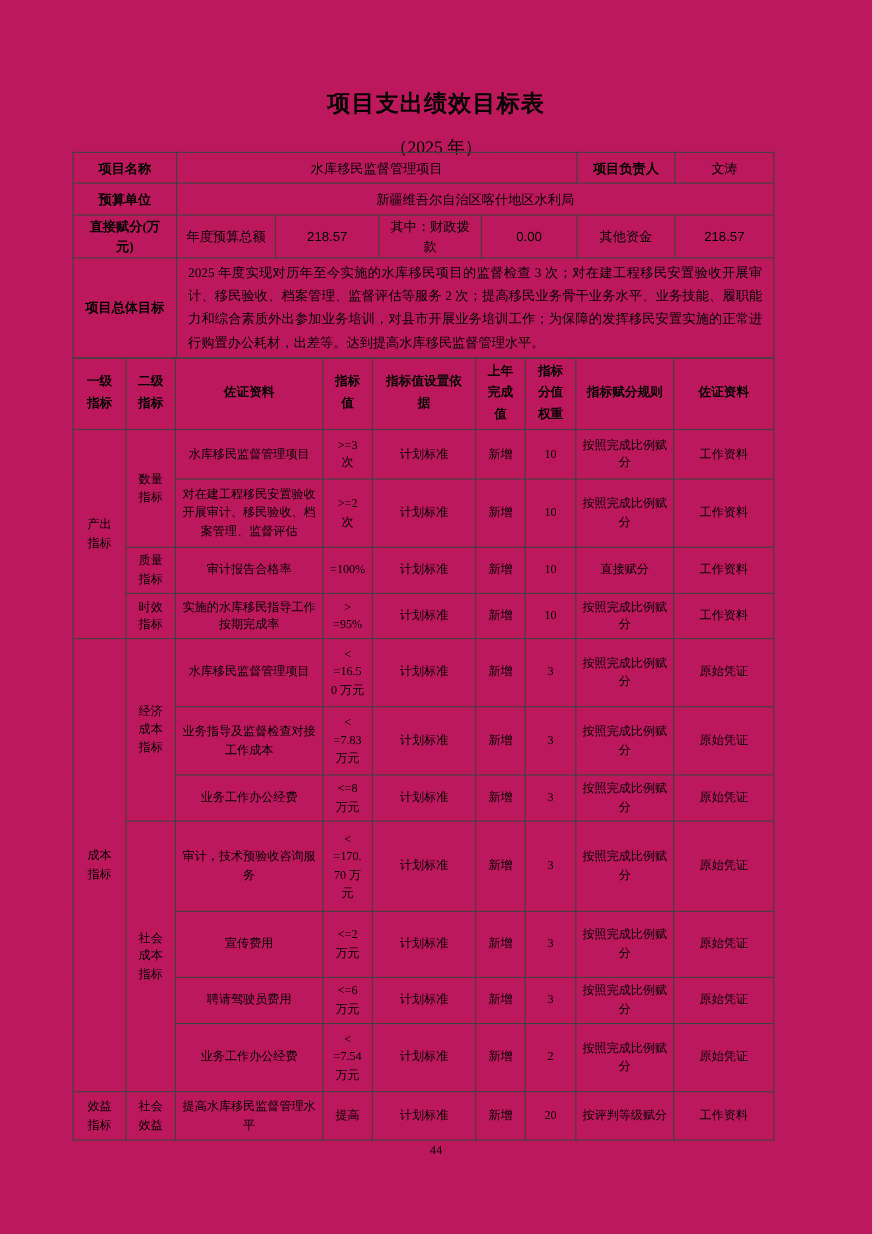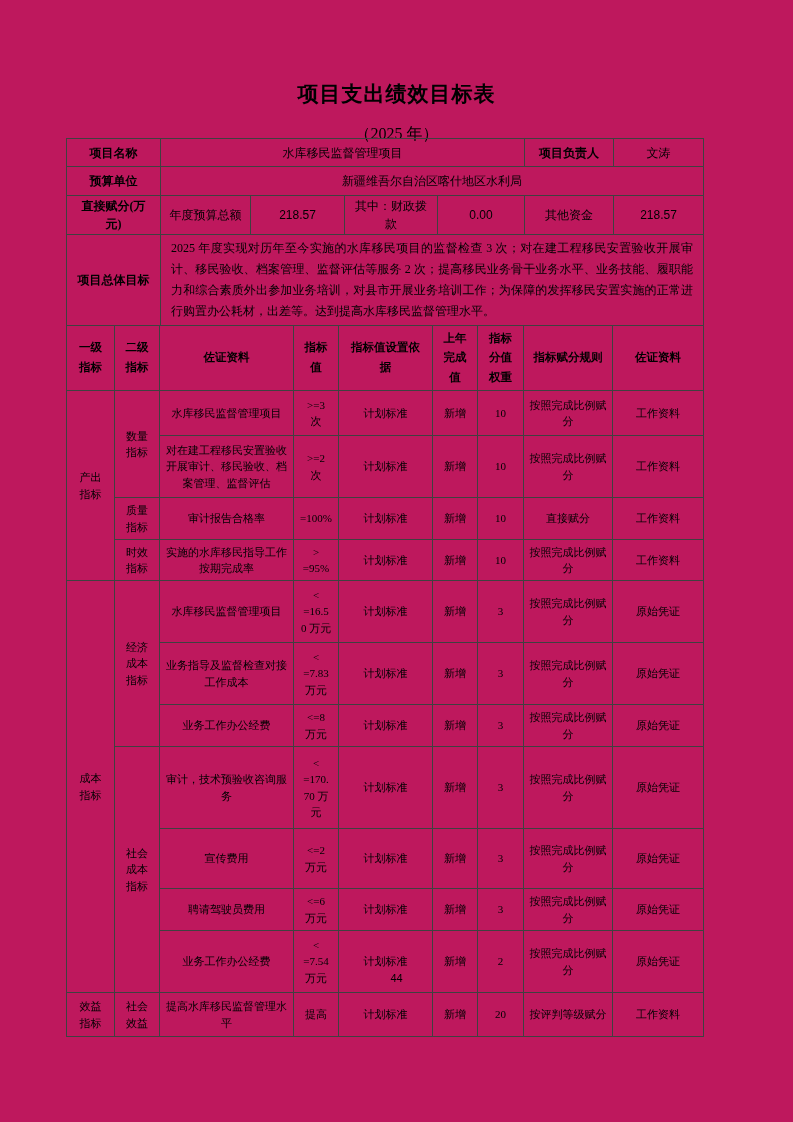--- a/index.html
+++ b/index.html
@@ -19,22 +19,22 @@
   .tblB{margin-top:-1px;}
   .tblB .hdr td{font-size:11.5px;font-weight:bold;line-height:1.7;}
   .b{font-weight:bold;}
   .goal{
     text-align:justify;padding:3px 10px 3px 10px;font-size:12px;line-height:21px;
     white-space:normal;
     border-radius:27px;
   }
   .num{font-family:"Liberation Sans","DejaVu Sans",sans-serif;font-size:11.5px;}
   .page-num{
-    position:absolute;top:972px;left:0;width:100%;text-align:center;font-size:11px;
-    font-family:Liberation Sans, sans-serif;
+    position:absolute;top:1040px;left:0;width:100%;text-align:center;font-size:11px;
+    font-family:Liberation Serif, serif;
   }
 </style>
 </head>
 <body>
 
 <div class="page">
 
   <div class="doc-title">项目支出绩效目标表</div>
   <div class="doc-subtitle">（2025 年）</div>
 

